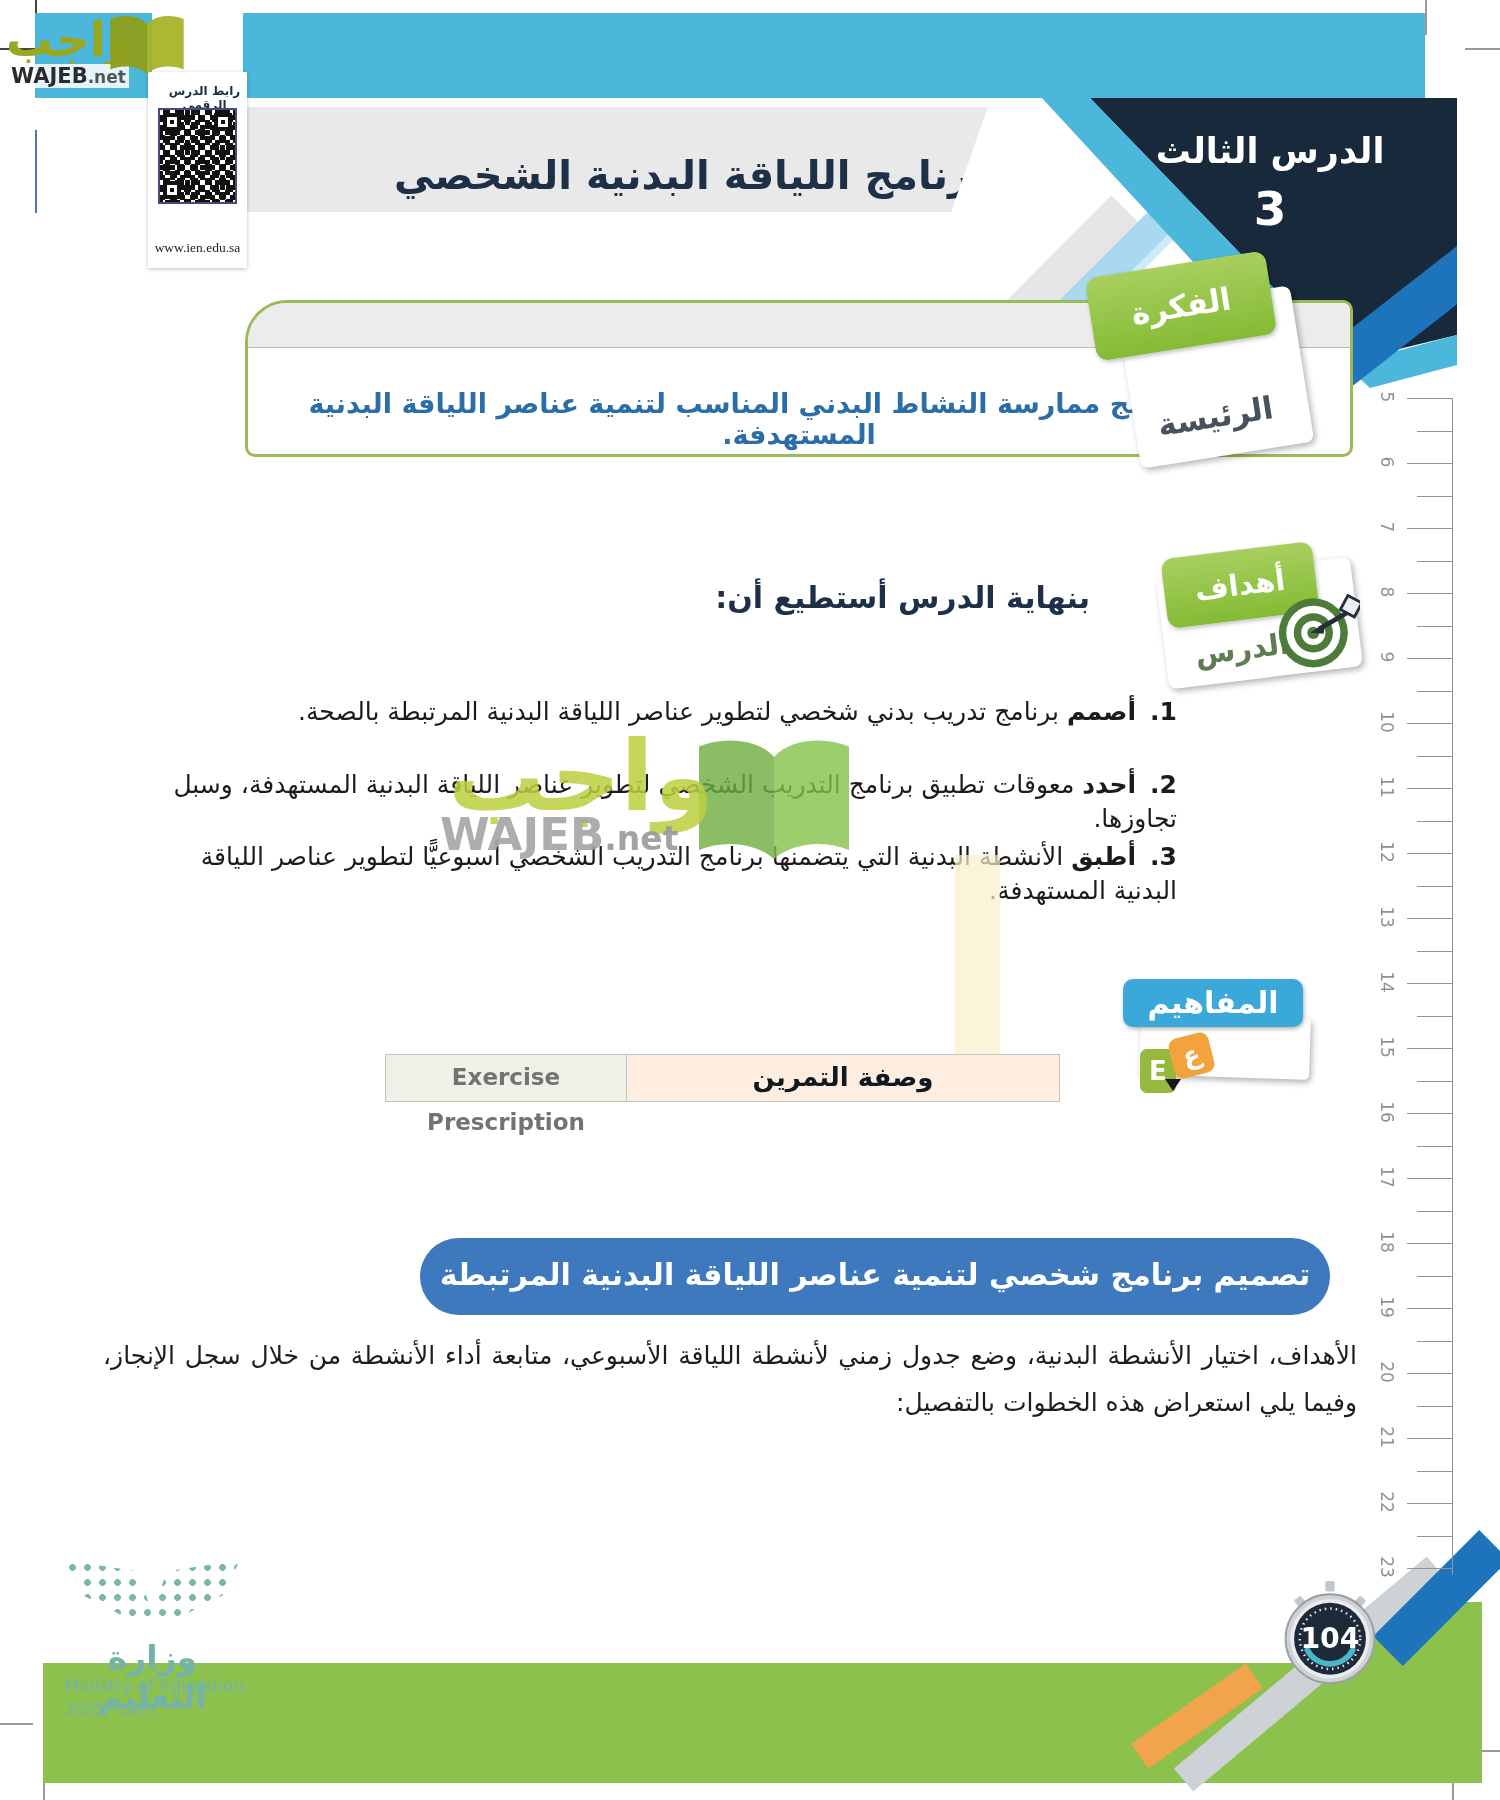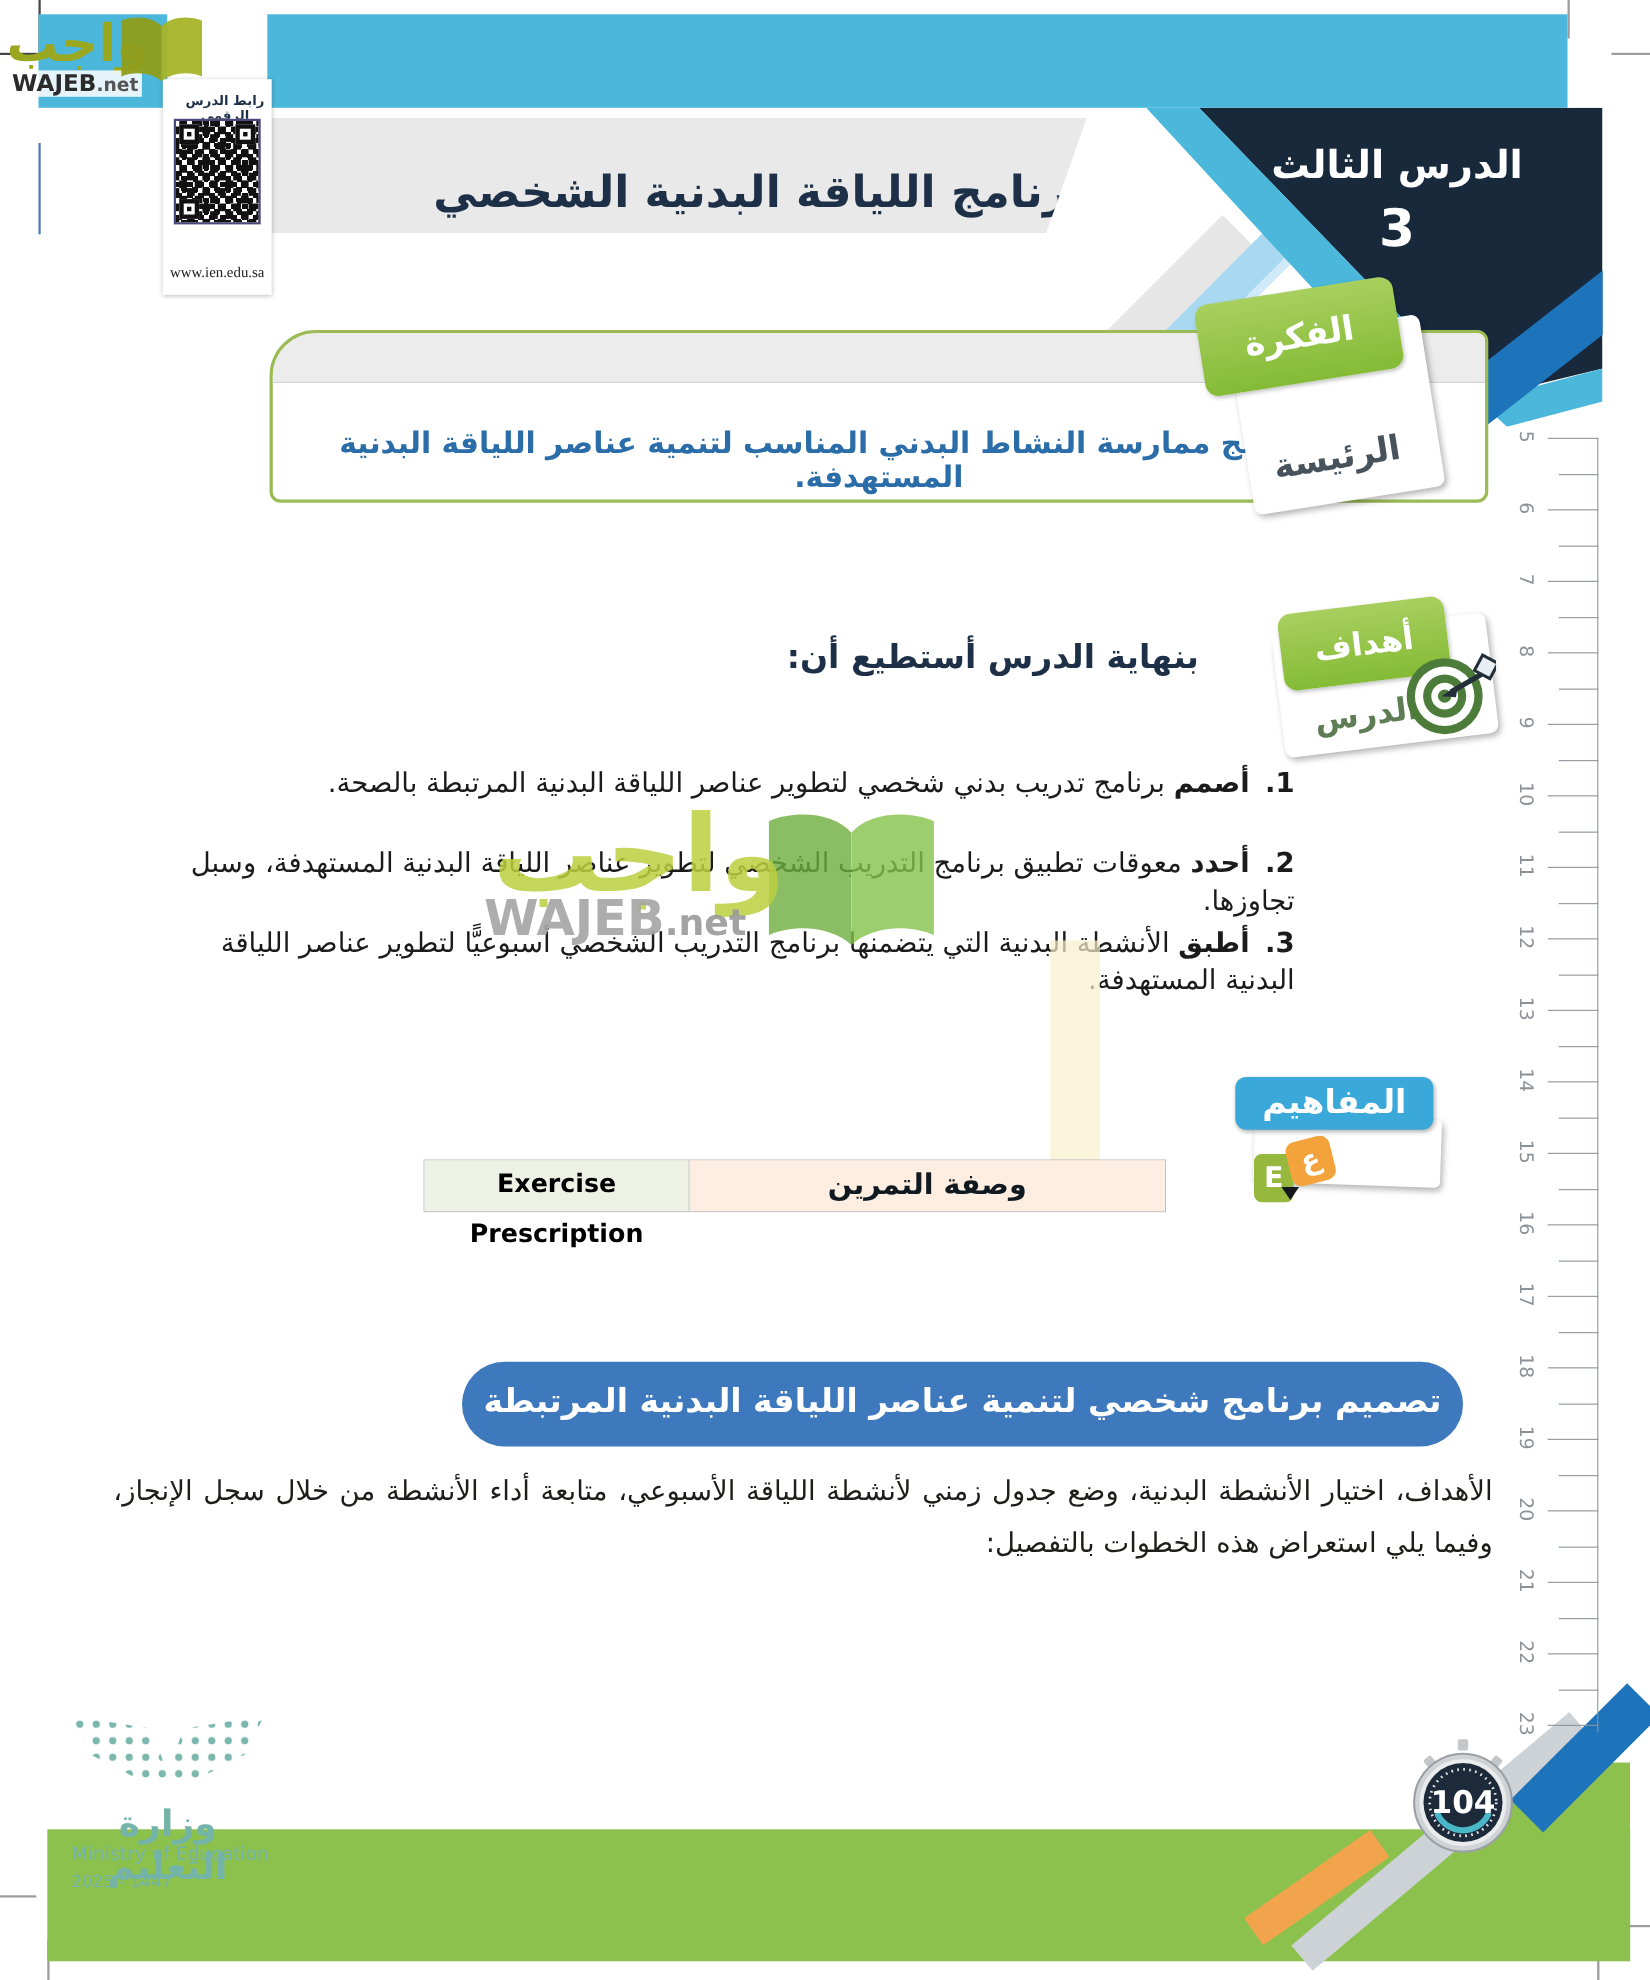--- a/index.html
+++ b/index.html
@@ -83,21 +83,21 @@
   .concept-banner span{display:block;width:100%;text-align:center;line-height:48px;color:#fff;
      font-size:30px;font-weight:700;direction:rtl;}
   .esq{left:55px;top:74px;width:36px;height:44px;background:#96b83d;border-radius:7px;color:#fff;
      font-size:26px;font-weight:700;text-align:center;line-height:44px;}
   .asq{left:86px;top:60px;width:41px;height:41px;background:#f2a33c;border-radius:9px;transform:rotate(-14deg);
      color:#fff;font-size:26px;font-weight:700;text-align:center;line-height:41px;}
   .ptr{left:80px;top:104px;width:0;height:0;border-left:8px solid transparent;border-right:8px solid transparent;
      border-top:12px solid #14181c;}
   .term-table{left:385px;top:1054px;width:675px;height:48px;display:flex;border:1.5px solid #c2c2c2;box-sizing:border-box;}
   .cell-en{width:240px;background:#eef1e6;border-right:1.5px solid #c2c2c2;text-align:center;line-height:45px;
-     font-size:23px;font-weight:700;color:#000000;}
+     font-size:23px;font-weight:700;color:#737373;}
   .cell-ar{flex:1;background:#fdeee1;text-align:center;line-height:45px;font-size:26px;font-weight:700;
      color:#101820;direction:rtl;}
   
   .section-head{left:420px;top:1238px;width:910px;height:77px;background:#3e79bd;border-radius:40px;}
   .section-head span{display:block;width:100%;text-align:center;line-height:74px;color:#fff;
      font-size:30px;font-weight:700;direction:rtl;}
   .para{left:103px;top:1332px;width:1254px;direction:rtl;color:#1d1d1b;font-size:25px;}
   .para .pl{height:47px;line-height:47px;overflow:hidden;text-align:justify;text-align-last:justify;}
   .para .pl.last{text-align:right;text-align-last:right;}
   

